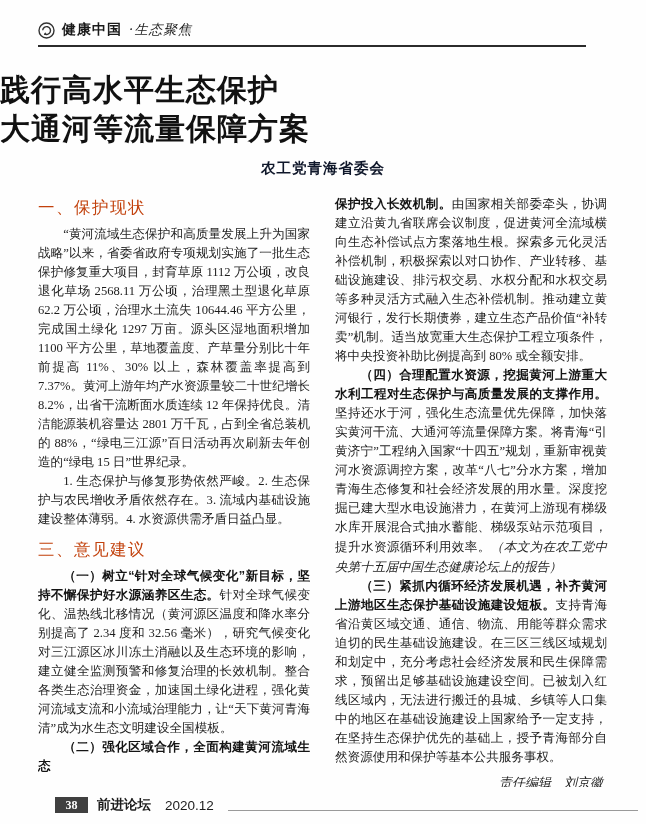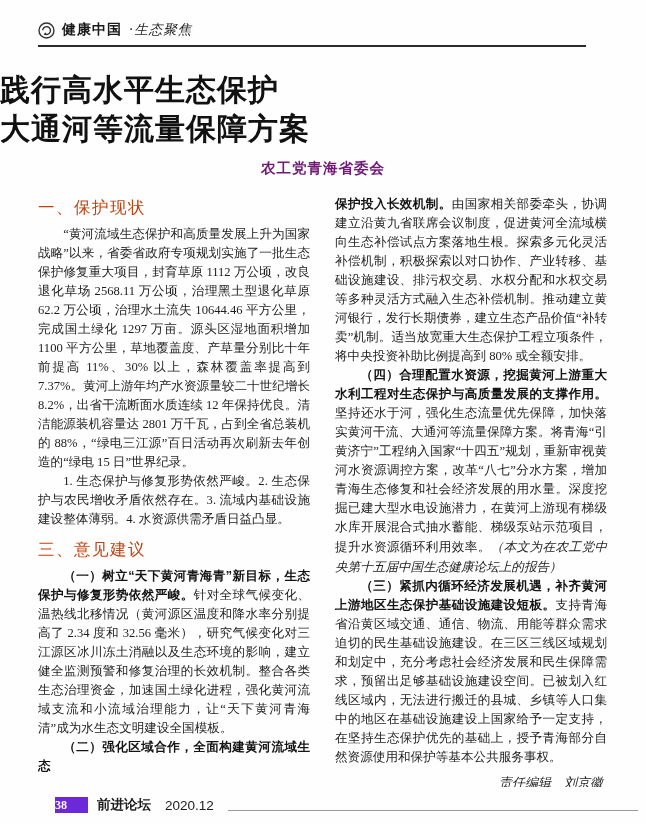--- a/index.html
+++ b/index.html
@@ -21,21 +21,21 @@
   .hdr-rule{margin-top:6px;width:548px;height:2px;background:#2b2b2b;}
   
   .title{
     margin:0;padding-top:70px;
     text-align:left;
     font-family:"Liberation Sans",sans-serif;
     font-weight:bold;font-size:30px;line-height:39px;letter-spacing:1px;color:#111;
   }
   .author{
     margin-top:11px;text-align:center;
-    font-family:"Liberation Sans",sans-serif;font-weight:bold;font-size:14.5px;color:#701a75;letter-spacing:1px;
+    font-family:"Liberation Sans",sans-serif;font-weight:bold;font-size:14.5px;color:#0f172a;letter-spacing:1px;
   }
   
   .columns{
     display:flex;gap:25px;
     margin:17px 38px 0 38px;
     height:592px;overflow:hidden;
   }
   .col{width:272px;box-sizing:border-box;}
   .sec-h{
     margin:10px 0 6px 0;
@@ -52,22 +52,22 @@
   .indent{text-indent:2em;}
   .lead{font-family:"Liberation Sans",sans-serif;font-weight:bold;color:#141414;}
   .kai{font-family:"DejaVu Serif",serif;font-style:italic;}
   .editor{margin-top:6px !important;text-align:right !important;padding-right:4px;font-weight:400;font-size:13px !important;}
   
   .ftr{
     position:absolute;left:55px;right:8px;bottom:11px;height:16px;
     display:flex;align-items:center;
   }
   .pagenum{
-    width:33px;height:16px;line-height:16px;text-align:left;
-    background:#6d28d9;color:#fff;
+    width:33px;height:16px;line-height:16px;text-align:center;
+    background:#404040;color:#fff;
     font-family:"Liberation Serif",serif;font-weight:bold;font-size:12px;
   }
   .journal{margin-left:9px;font-family:"Liberation Sans",sans-serif;font-weight:bold;font-size:13.5px;color:#1c1c1c;}
   .issue{margin-left:14px;font-family:"Liberation Sans",sans-serif;font-size:13.5px;color:#1c1c1c;}
   .ftr-rule{flex:1;margin-left:14px;height:11px;border-bottom:1.5px solid #9a9a9a;}
   .logo-icon{display:inline-flex;width:17px;height:17px;}
 </style>
 </head>
 <body>
 
@@ -96,21 +96,21 @@
 
   <div class="columns">
 
     <div class="col">
       <div class="sec-h first">一、保护现状</div>
       <p class="indent"><span>“黄河流域生态保护和高质量发展上升为国家战略”以来，省委省政府专项规划实施了一批生态保护修复重大项目，封育草原 1112 万公顷，改良退化草场 2568.11 万公顷，治理黑土型退化草原 62.2 万公顷，治理水土流失 10644.46 平方公里，完成国土绿化 1297 万亩。源头区湿地面积增加 1100 平方公里，草地覆盖度、产草量分别比十年前提高 11%、30% 以上，森林覆盖率提高到 7.37%。黄河上游年均产水资源量较二十世纪增长 8.2%，出省干流断面水质连续 12 年保持优良。清洁能源装机容量达 2801 万千瓦，占到全省总装机的 88%，“绿电三江源”百日活动再次刷新去年创造的“绿电 15 日”世界纪录。</span></p>
 
       <p class="indent"><span>1. 生态保护与修复形势依然严峻。2. 生态保护与农民增收矛盾依然存在。3. 流域内基础设施建设整体薄弱。4. 水资源供需矛盾日益凸显。</span></p>
 
       <div class="sec-h">三、意见建议</div>
-      <p class="indent"><span class="lead">（一）树立“天下黄河青海青”新目标，生态保护与修复形势依然严峻。</span><span>针对全球气候变化、温热线北移情况（黄河源区温度和降水率分别提高了 2.34 度和 32.56 毫米），研究气候变化对三江源区冰川冻土消融以及生态环境的影响，建立健全监测预警和修复治理的长效机制。整合各类生态治理资金，加速国土绿化进程，强化黄河流域支流和小流域治理能力，让“天下黄河青海清”成为水生态文明建设全国模板。</span></p>
+      <p class="indent"><span class="lead">（一）树立“针对全球气候变化”新目标，坚持不懈保护好水源涵养区生态。</span><span>针对全球气候变化、温热线北移情况（黄河源区温度和降水率分别提高了 2.34 度和 32.56 毫米），研究气候变化对三江源区冰川冻土消融以及生态环境的影响，建立健全监测预警和修复治理的长效机制。整合各类生态治理资金，加速国土绿化进程，强化黄河流域支流和小流域治理能力，让“天下黄河青海清”成为水生态文明建设全国模板。</span></p>
 
       <p class="indent"><span class="lead">（二）强化区域合作，全面构建黄河流域生态</span></p>
     </div>
 
     <div class="col">
       <p><span class="lead">保护投入长效机制。</span><span>由国家相关部委牵头，协调建立沿黄九省联席会议制度，促进黄河全流域横向生态补偿试点方案落地生根。探索多元化灵活补偿机制，积极探索以对口协作、产业转移、基础设施建设、排污权交易、水权分配和水权交易等多种灵活方式融入生态补偿机制。推动建立黄河银行，发行长期债券，建立生态产品价值“补转卖”机制。适当放宽重大生态保护工程立项条件，将中央投资补助比例提高到 80% 或全额安排。</span></p>
 
       <p class="indent"><span class="lead">（四）合理配置水资源，挖掘黄河上游重大水利工程对生态保护与高质量发展的支撑作用。</span><span>坚持还水于河，强化生态流量优先保障，加快落实黄河干流、大通河等流量保障方案。将青海“引黄济宁”工程纳入国家“十四五”规划，重新审视黄河水资源调控方案，改革“八七”分水方案，增加青海生态修复和社会经济发展的用水量。深度挖掘已建大型水电设施潜力，在黄河上游现有梯级水库开展混合式抽水蓄能、梯级泵站示范项目，提升水资源循环利用效率。</span><span class="kai">（本文为在农工党中央第十五届中国生态健康论坛上的报告）</span></p>
 
       <p class="indent"><span class="lead">（三）紧抓内循环经济发展机遇，补齐黄河上游地区生态保护基础设施建设短板。</span><span>支持青海省沿黄区域交通、通信、物流、用能等群众需求迫切的民生基础设施建设。在三区三线区域规划和划定中，充分考虑社会经济发展和民生保障需求，预留出足够基础设施建设空间。已被划入红线区域内，无法进行搬迁的县城、乡镇等人口集中的地区在基础设施建设上国家给予一定支持，在坚持生态保护优先的基础上，授予青海部分自然资源使用和保护等基本公共服务事权。</span></p>

